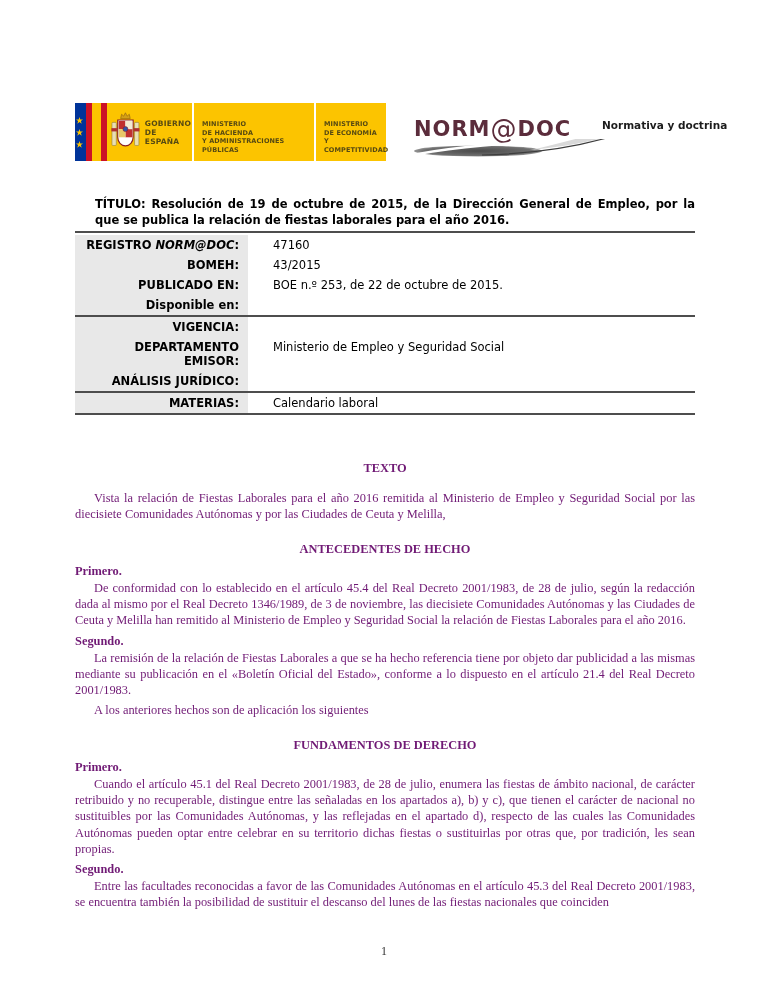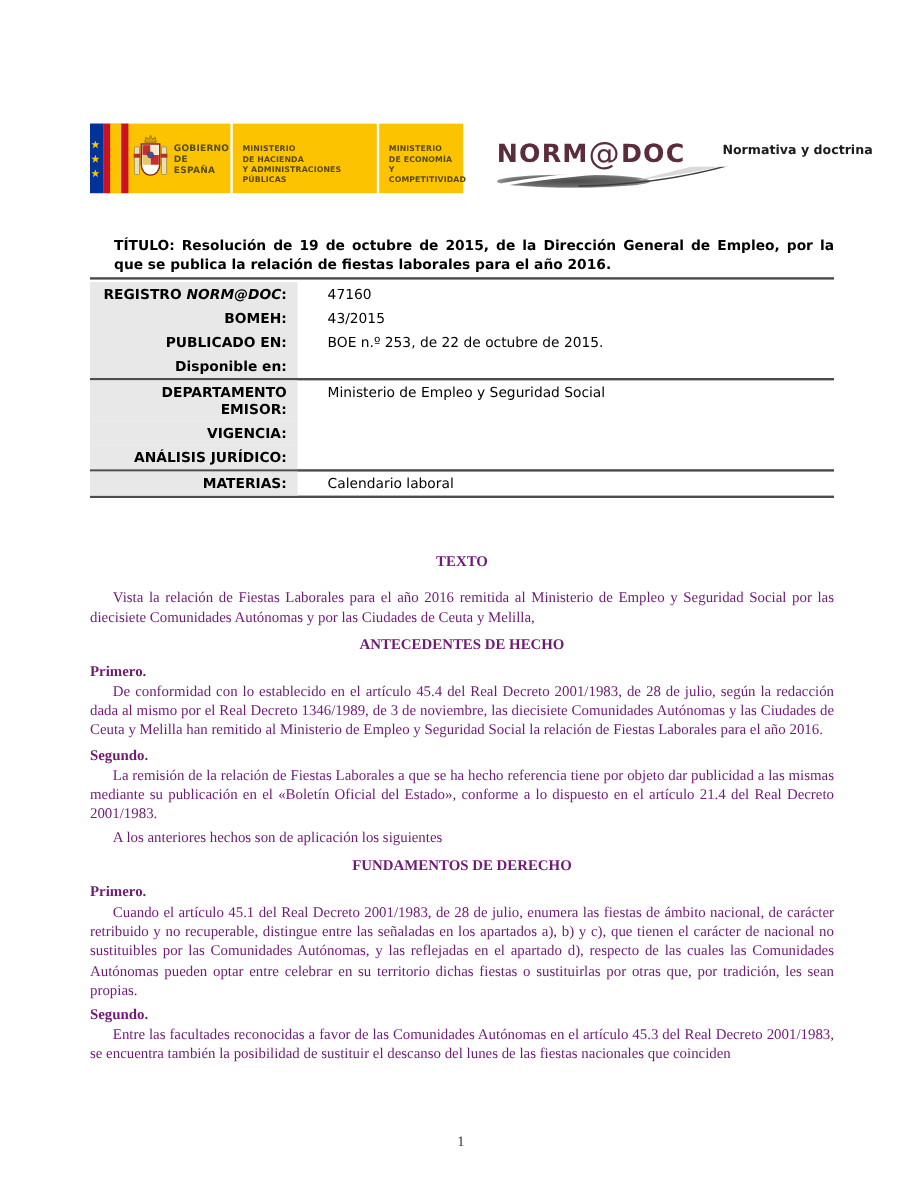--- a/index.html
+++ b/index.html
@@ -41,21 +41,21 @@
   .mrow { display:flex; }
   .mlabel { width:173px; background:#e8e8e8; text-align:right; padding:3px 9px 3px 2px; font-weight:bold; }
   .mvalue { flex:1; padding:3px 0 3px 25px; }
   .mrule { height:2px; background:#4d4d4d; }
   .ital { font-style:italic; }
   .mv2 { margin-top:6px; }
 
   
   .body-text { position:absolute; left:75px; top:452px; width:620px; font-family:"Liberation Serif","DejaVu Serif",serif; font-size:12.4px; line-height:16.2px; color:#701a75; }
   .bt-texto { text-align:center; font-weight:bold; margin:8px 0 14px; }
-  .bt-h { text-align:center; font-weight:bold; margin:6px 0 6px; }
+  .bt-h { text-align:center; font-weight:bold; margin:18px 0 6px; }
   .para { text-align:justify; text-indent:19px; margin:0 0 4px; }
   .lead { font-weight:bold; margin:3px 0 1px; }
 
   .footer { position:absolute; left:0; top:944px; width:768px; text-align:center; font-family:"Liberation Serif","DejaVu Serif",serif; font-size:12px; color:#333; }
 </style>
 </head>
 <body>
 
 <div class="page">
 
@@ -146,26 +146,26 @@
     <div class="mrow">
       <div class="mlabel">PUBLICADO EN:</div>
       <div class="mvalue">BOE n.º 253, de 22 de octubre de 2015.</div>
     </div>
     <div class="mrow">
       <div class="mlabel">Disponible en:</div>
       <div class="mvalue"></div>
     </div>
     <div class="mrule"></div>
     <div class="mrow">
+      <div class="mlabel">VIGENCIA:</div>
+      <div class="mvalue"></div>
+    </div>
+    <div class="mrow">
       <div class="mlabel">DEPARTAMENTO EMISOR:</div>
       <div class="mvalue">Ministerio de Empleo y Seguridad Social</div>
-    </div>
-    <div class="mrow">
-      <div class="mlabel">VIGENCIA:</div>
-      <div class="mvalue"></div>
     </div>
     <div class="mrow">
       <div class="mlabel">ANÁLISIS JURÍDICO:</div>
     </div>
     <div class="mrule"></div>
     <div class="mrow">
       <div class="mlabel">MATERIAS:</div>
       <div class="mvalue">Calendario laboral</div>
     </div>
     <div class="mrule"></div>

